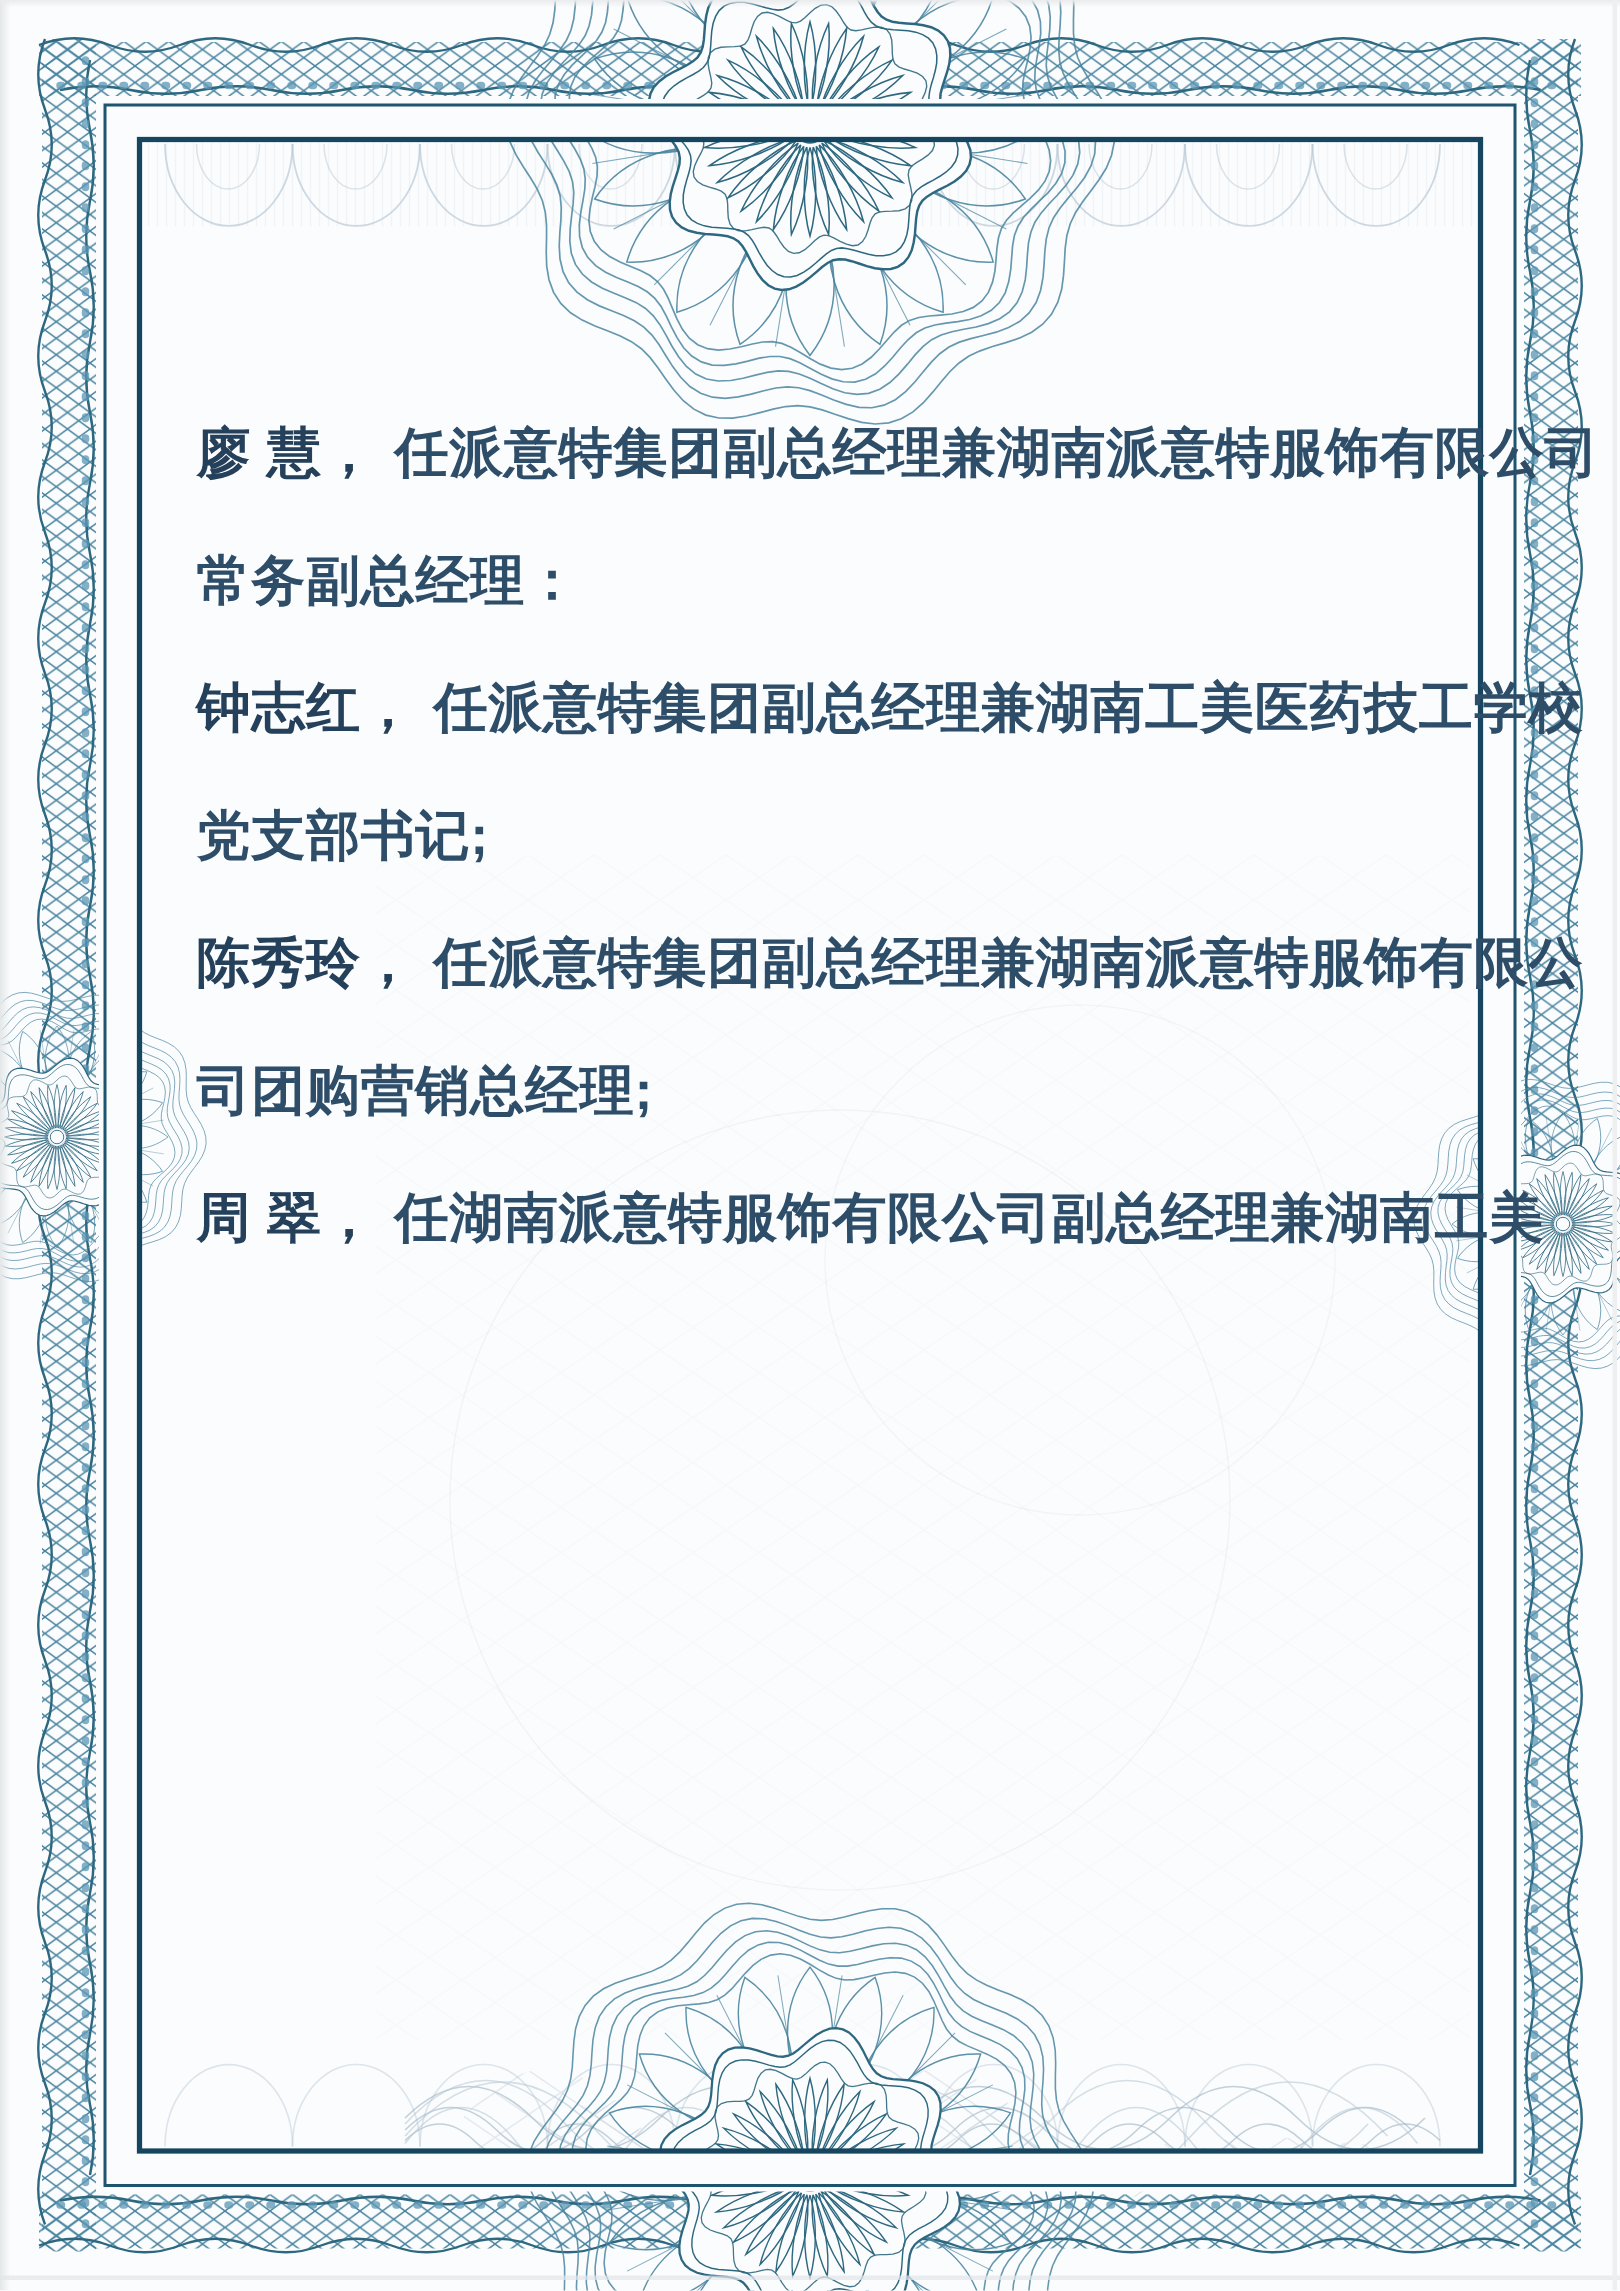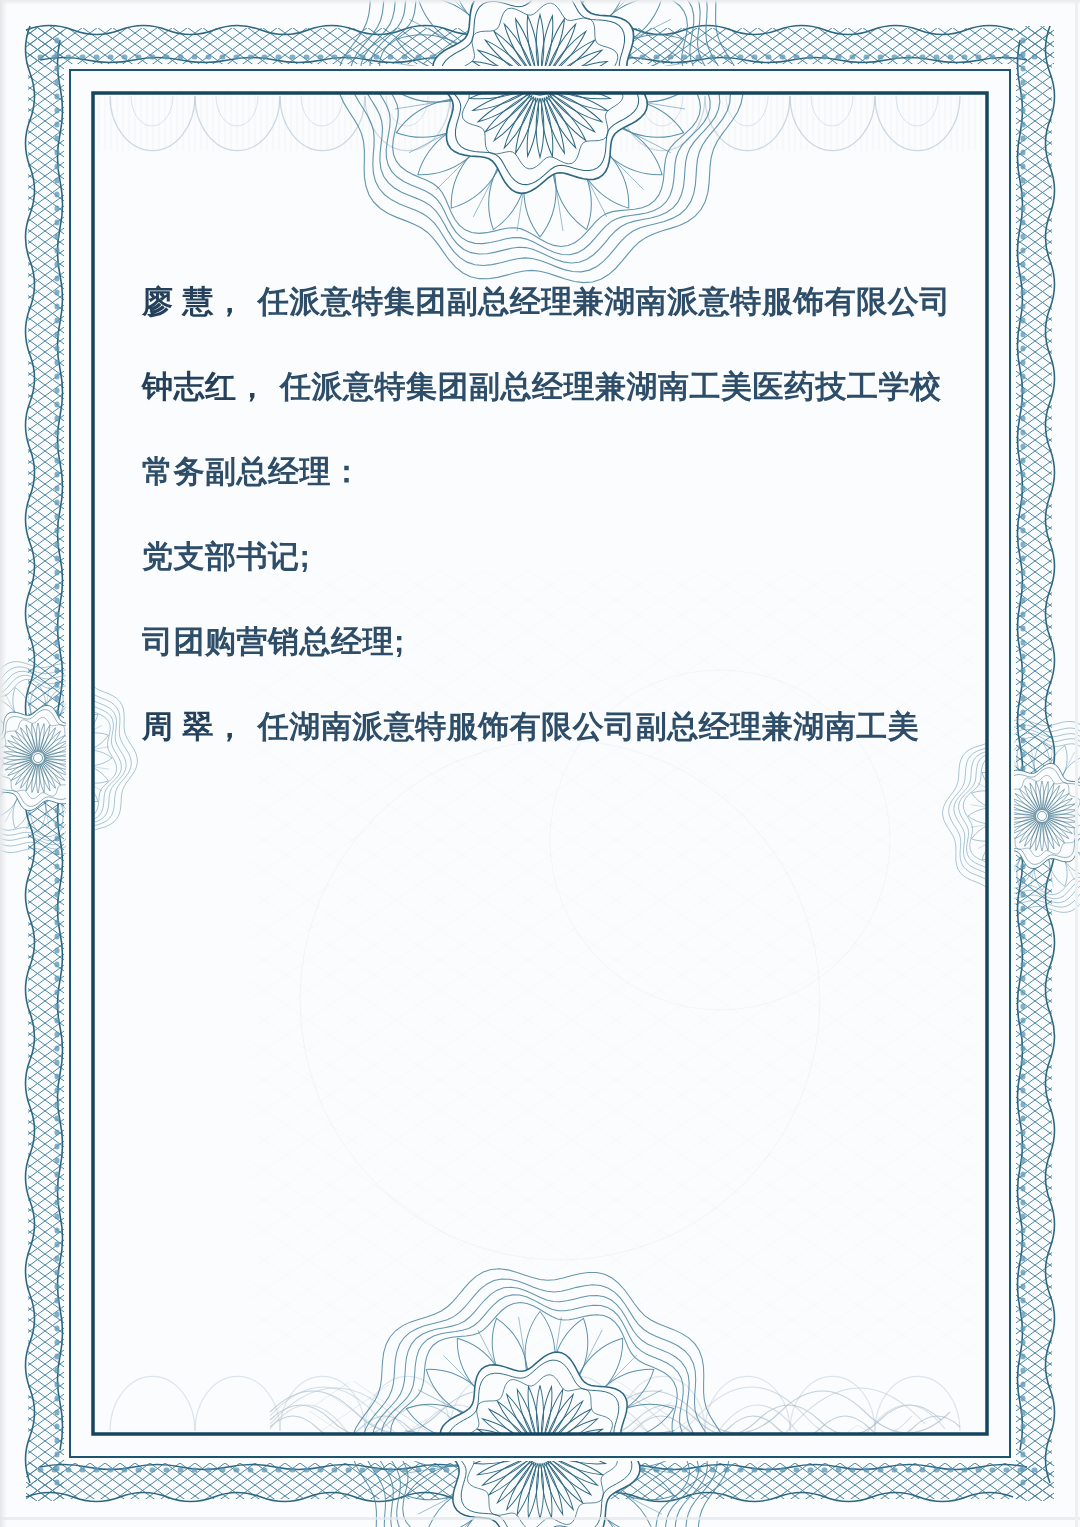--- a/index.html
+++ b/index.html
@@ -8,22 +8,22 @@
     background:#fbfcfd;
     font-family:"Liberation Sans", sans-serif;
   }
   #decor{position:absolute;top:0;left:0;pointer-events:none}
   .edge{position:absolute;pointer-events:none}
   .edge-left{left:0;top:0;width:7px;height:100%;background:linear-gradient(90deg,#e4e7e9,rgba(252,253,254,0))}
   .edge-top{left:0;top:0;width:100%;height:5px;background:linear-gradient(180deg,#e9ebed,rgba(252,253,254,0))}
   .edge-bottom{left:0;top:1517px;width:100%;height:3px;background:#e3e6e8;opacity:.7}
   .edge-right{left:1075px;top:0;width:3px;height:100%;background:#edeff0}
   .text-block{
-    position:absolute;left:142px;top:259px;width:856px;
-    font-size:31px;line-height:85px;letter-spacing:.5px;
+    position:absolute;left:131px;top:259px;width:856px;
+    font-size:36px;line-height:85px;letter-spacing:.5px;
     color:#2e4d68;font-weight:700;
     z-index:3;
   }
   .line{height:85px;white-space:nowrap}
   .pname{font-weight:900;color:#24405a;margin-right:12px}
 </style>
 </head>
 <body>
 
 <svg id="decor" width="1080" height="1527" viewBox="0 0 1080 1527">
@@ -453,18 +453,19 @@
     <rect x="93" y="93" width="894" height="1341" fill="none" stroke="#16455f" stroke-width="3.5"></rect>
   </svg>
 
 <div class="edge edge-left"></div>
 <div class="edge edge-top"></div>
 <div class="edge edge-bottom"></div>
 <div class="edge edge-right"></div>
 
 <div class="text-block">
     <div class="line"><span class="pname">廖 慧，</span><span>任派意特集团副总经理兼湖南派意特服饰有限公司</span></div>
+    <div class="line">常务副总经理：</div>
     <div class="line"><span class="pname">钟志红，</span><span>任派意特集团副总经理兼湖南工美医药技工学校</span></div>
-    <div class="line">常务副总经理：</div>
     <div class="line">党支部书记;</div>
+    <div class="line"><span class="pname">陈秀玲，</span><span>任派意特集团副总经理兼湖南派意特服饰有限公</span></div>
     <div class="line">司团购营销总经理;</div>
     <div class="line"><span class="pname">周 翠，</span><span>任湖南派意特服饰有限公司副总经理兼湖南工美</span></div>
   </div>
 
 </body></html>

